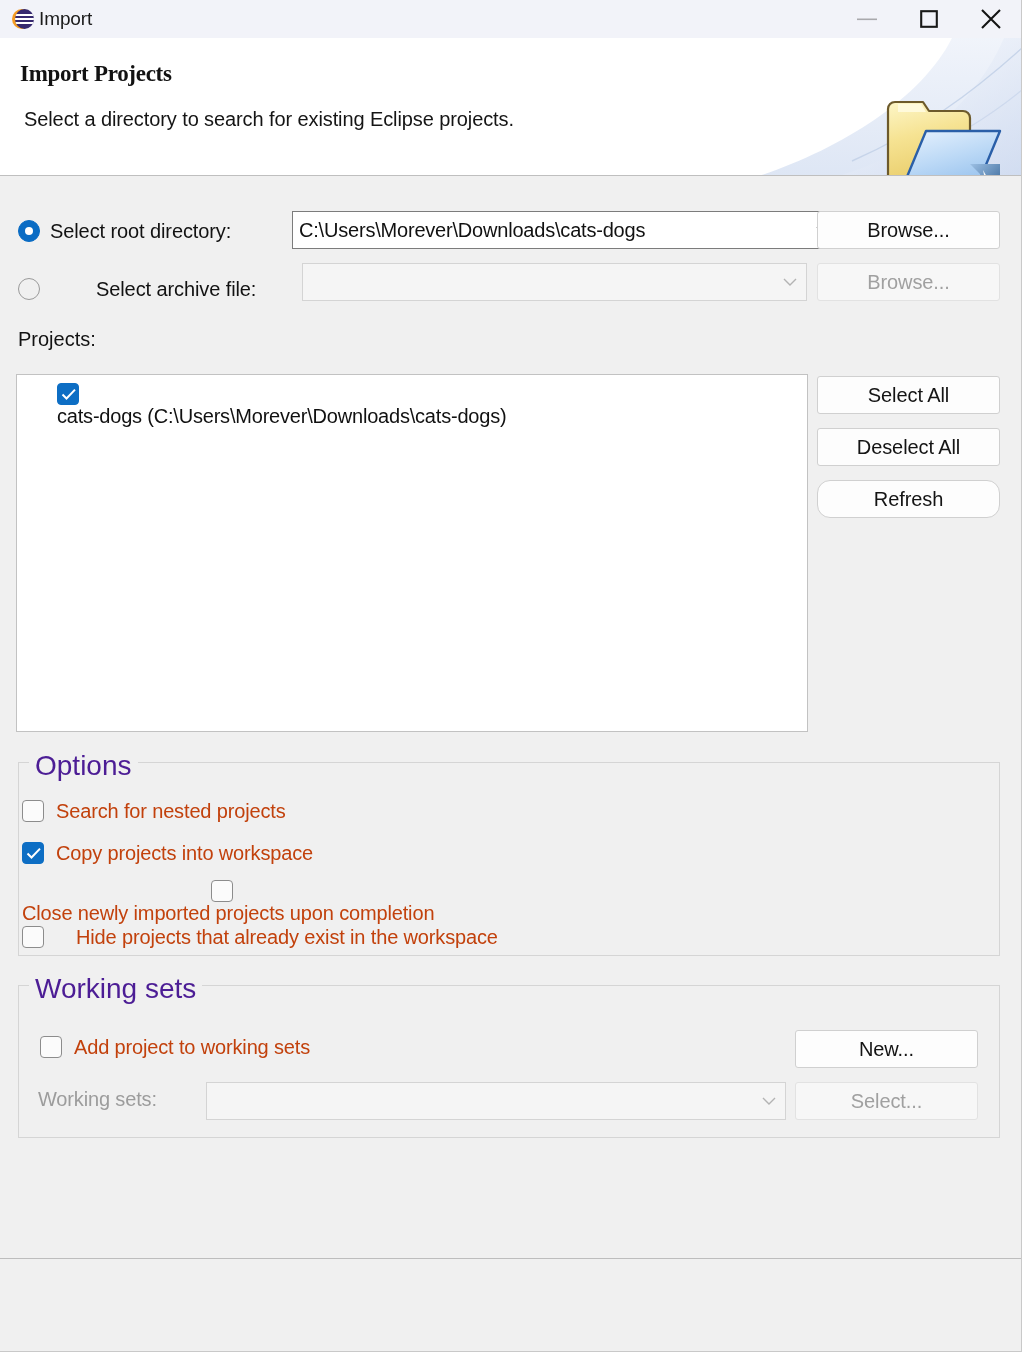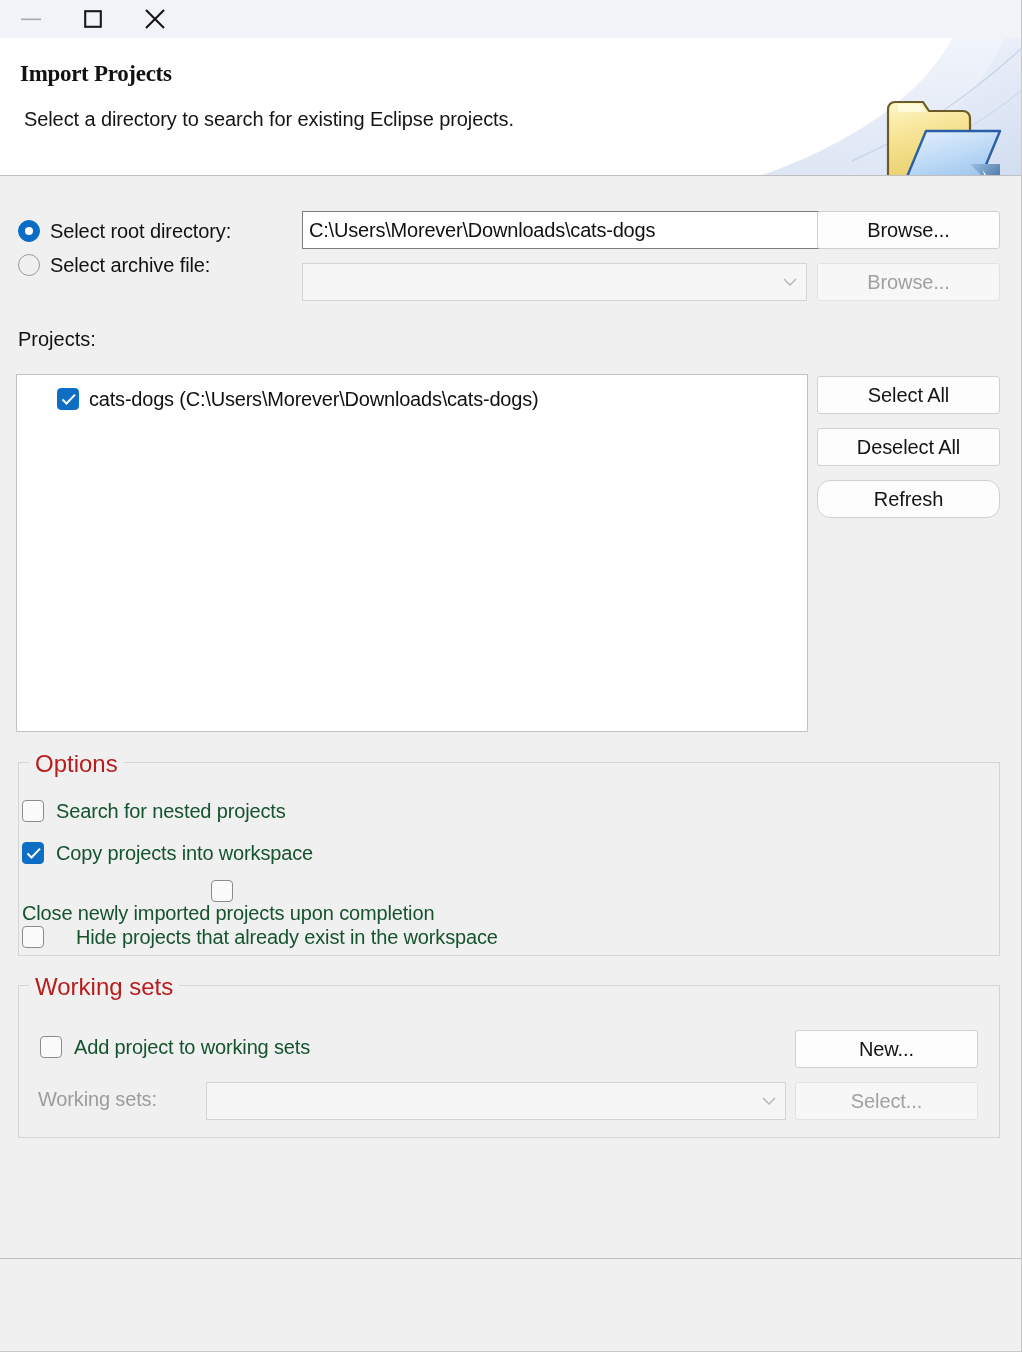--- a/index.html
+++ b/index.html
@@ -242,23 +242,24 @@
     position: absolute;
     left: 16px; top: 198px;
     width: 792px; height: 358px;
     box-sizing: border-box;
     border: 1px solid #c2c2c2;
     background: #ffffff;
     padding-top: 8px;
   }
   .proj-row {
     display: flex;
-    align-items: center;
+    align-items: flex-start;
     height: 32px;
     padding-left: 40px;
+    flex-direction: column;
   }
   .cbx {
     width: 22px; height: 22px;
     box-sizing: border-box;
     border-radius: 4px;
     flex: none;
     margin-right: 10px;
     position: relative;
   }
   .cbx.on {
@@ -283,34 +284,34 @@
     position: absolute;
     box-sizing: border-box;
     border: 1px solid #d5d5d5;
     background: transparent;
   }
   .group-title {
     position: absolute;
     top: -13px; left: 10px;
     background: #f0f0f0;
     padding: 0 6px;
-    font-size: 24px;
-    color: #b91c1c;
+    font-size: 28px;
+    color: #4c1d95;
     white-space: nowrap;
   }
   .opt-row {
     position: absolute;
     left: 22px;
     display: flex;
     align-items: center;
     height: 30px;
   }
   .opt-label {
     font-size: 20px;
-    color: #14532d;
+    color: #c2410c;
     white-space: nowrap;
     letter-spacing: -0.15px;
   }
   .opt-label.dim { color: #9c9c9c; }
 
   
   #footer-divider {
     position: absolute;
     left: 0; top: 1258px;
     width: 1022px; height: 1px;
@@ -322,20 +323,31 @@
     width: 1022px; height: 93px;
     background: #f0f0f0;
   }
 </style>
 </head>
 <body>
 
 <div id="dialog">
 
   <div id="titlebar">
+    <div id="titlebar-left">
+      <div class="eclipse-logo">
+        <div class="ring"></div>
+        <div class="core">
+            <i></i>
+            <i></i>
+            <i></i>
+          </div>
+      </div>
+      <div id="title-text">Import</div>
+    </div>
     <div id="window-controls">
       <div class="wc">
         <svg width="24" height="12" viewBox="0 0 24 12">
           <rect x="2" y="5.5" width="20" height="1.6" fill="#a9a9ad"></rect>
         </svg>
       </div>
       <div class="wc">
         <svg width="24" height="24" viewBox="0 0 24 24">
           <rect x="4.2" y="4.2" width="15.6" height="15.6" fill="none" stroke="#191919" stroke-width="2.1"></rect>
         </svg>
@@ -397,31 +409,31 @@
     </svg>
   </div>
   <div id="header-divider"></div>
 
   <div id="body">
 
     <div class="src-row" style="top:38px;">
       <span class="radio on"></span>
       <span class="src-label">Select root directory:</span>
     </div>
-    <div class="combo" style="left:302px; top:35px; width:548px; height:38px;">
+    <div class="combo" style="left:292px; top:35px; width:548px; height:38px;">
       <span class="val">C:\Users\Morever\Downloads\cats-dogs</span>
       <span class="arrow">
         <svg width="16" height="10" viewBox="0 0 16 10">
             <path d="M2,2 L8,8 L14,2" fill="none" stroke="#3a3a3a" stroke-width="1.4"></path>
           </svg>
       </span>
     </div>
     <div class="btn" style="left:817px; top:35px; width:183px; height:38px;">Browse...</div>
 
-    <div class="src-row" style="top:72px;">
+    <div class="src-row" style="top:96px;gap:46px;">
       <span class="radio off"></span>
       <span class="src-label">Select archive file:</span>
     </div>
     <div class="combo disabled" style="left:302px; top:87px; width:505px; height:38px;">
       <span class="val"></span>
       <span class="arrow">
         <svg width="16" height="10" viewBox="0 0 16 10">
             <path d="M2,2 L8,8 L14,2" fill="none" stroke="#b3b3b3" stroke-width="1.4"></path>
           </svg>
       </span>

